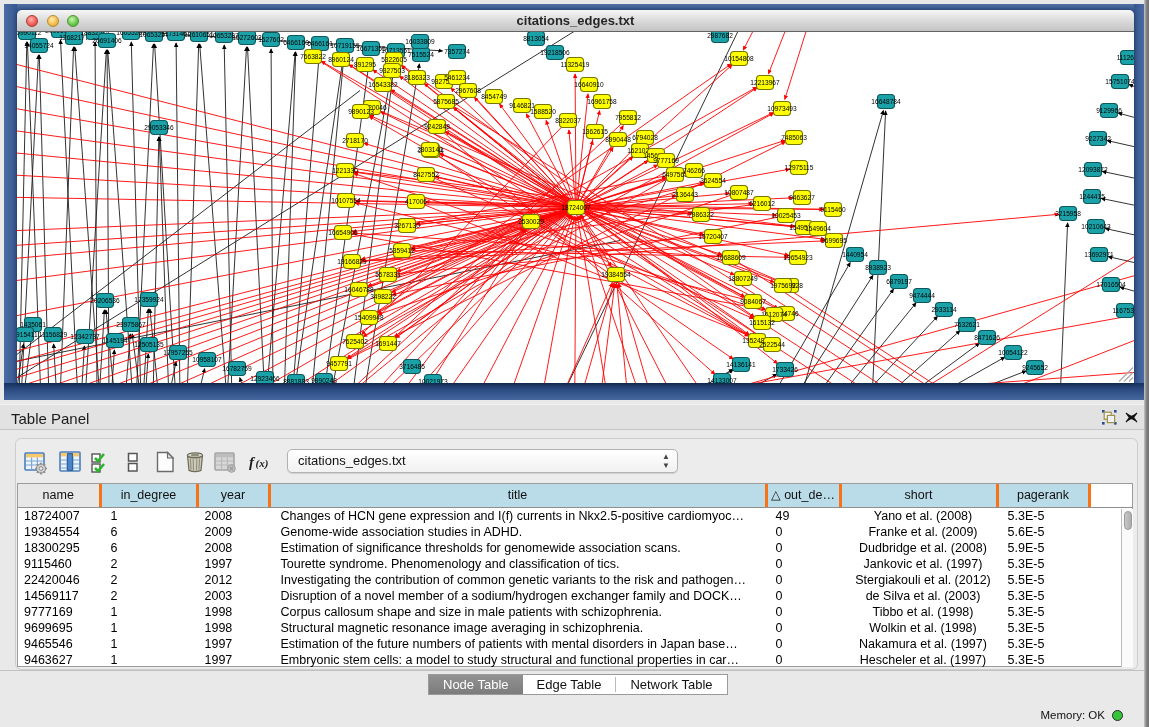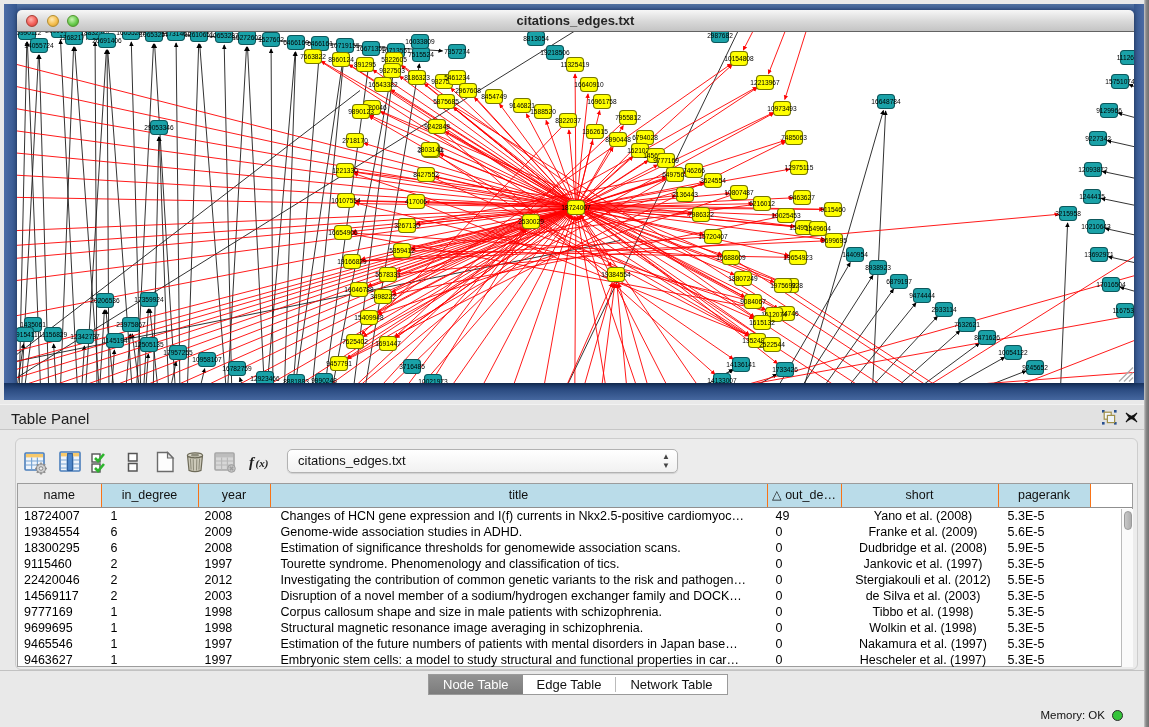--- a/index.html
+++ b/index.html
@@ -23,21 +23,21 @@
 #tphead .ic1{position:absolute;left:1101px;top:4px}
 #tphead .ic2{position:absolute;left:1124px;top:5px}
 #tpbody{position:absolute;left:0;top:431px;width:1144px;height:269px;background:#e9e9e9}
 #toolbox{position:absolute;left:15px;top:438px;width:1123px;height:232px;background:#ececec;border:1px solid #cdcdcd;border-radius:6px}
 .tbi{position:absolute;top:449px}
 #dropdown{position:absolute;left:287px;top:449px;width:391px;height:24px;background:linear-gradient(#ffffff,#f1f1f1);border:1px solid #b2b2b2;border-radius:5px;box-shadow:0 1px 1px rgba(0,0,0,.12);font-size:13px;color:#111;line-height:22px;padding-left:10px}
 #dropdown .arr{position:absolute;right:7px;top:2px;font-size:8px;color:#444;line-height:9px;text-align:center}
 
 #tbl{position:absolute;left:17px;top:483px;width:1116px;height:184px;background:#fff;border:1px solid #9c9c9c}
 #thead{display:flex;height:24px;background:#badce9;border-bottom:1px solid #8f8f8f;font-size:12.5px;color:#111}
-#thead .h{border-right:1px solid #f97316;text-align:center;line-height:23px;overflow:hidden;white-space:nowrap}
+#thead .h{border-right:3px solid #f97316;text-align:center;line-height:23px;overflow:hidden;white-space:nowrap}
 #thead .h0{width:83.5px;background:#e7e7e7}
 #thead .h1{width:97px}#thead .h2{width:72px}#thead .h3{width:497px}#thead .h4{width:74px}#thead .h5{width:157px}#thead .h6{width:92px}
 #thead .h7{flex:1;border-right:none;background:#fff}
 .tr{display:flex;height:16px;font-size:12.5px;color:#000;white-space:nowrap}
 .c{overflow:hidden;line-height:16px}
 .c0{width:83.5px;padding-left:6px}.c1{width:97px;padding-left:9px}.c2{width:75px;padding-left:6px}
 .c3{width:497px;padding-left:7px}.c4{width:74px;padding-left:5px}.c5{width:157px;text-align:center}
 .c6{width:92px;padding-left:6px}
 #vscroll{position:absolute;left:1103px;top:25px;width:12px;height:158px;background:#fafafa;border-left:1px solid #bbb}
 #vscroll .thumb{position:absolute;left:1.5px;top:2px;width:8px;height:19px;border-radius:4px;background:linear-gradient(90deg,#c7c7c7,#adadad);border:1px solid #9a9a9a}

